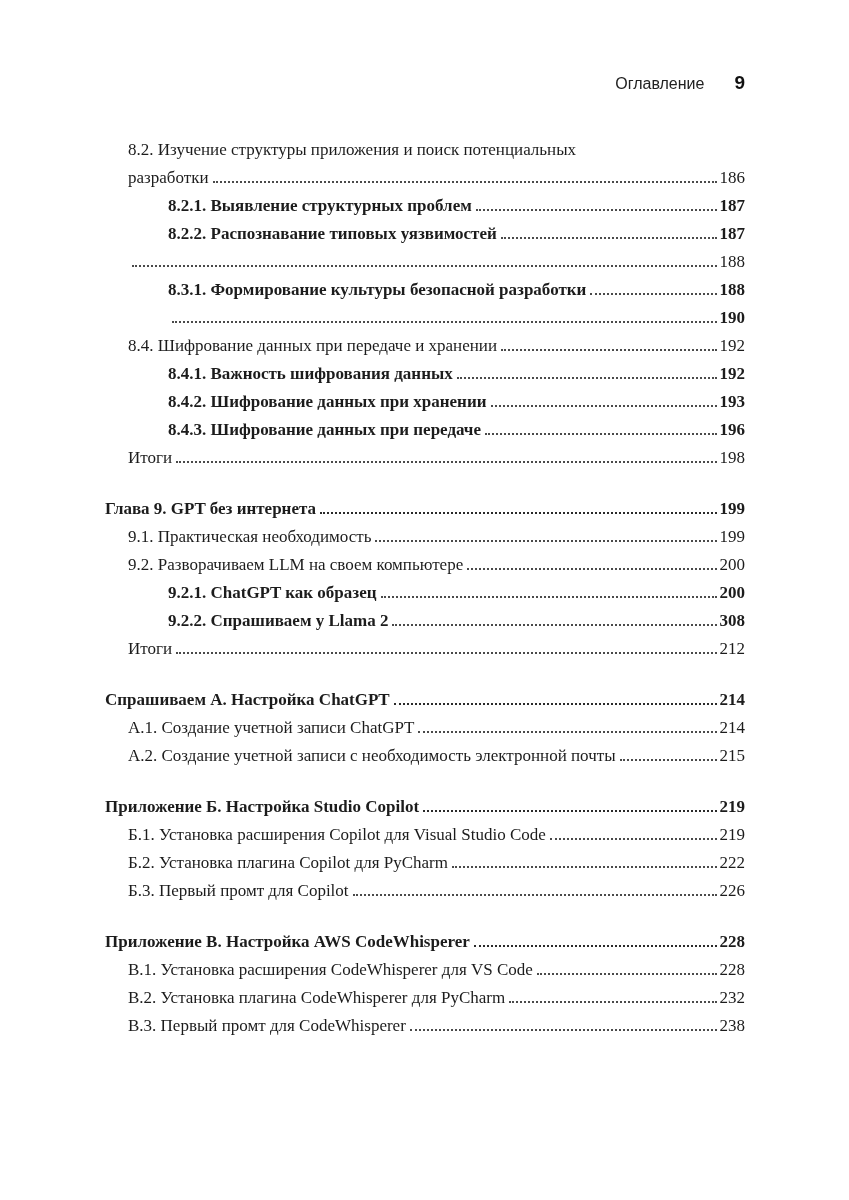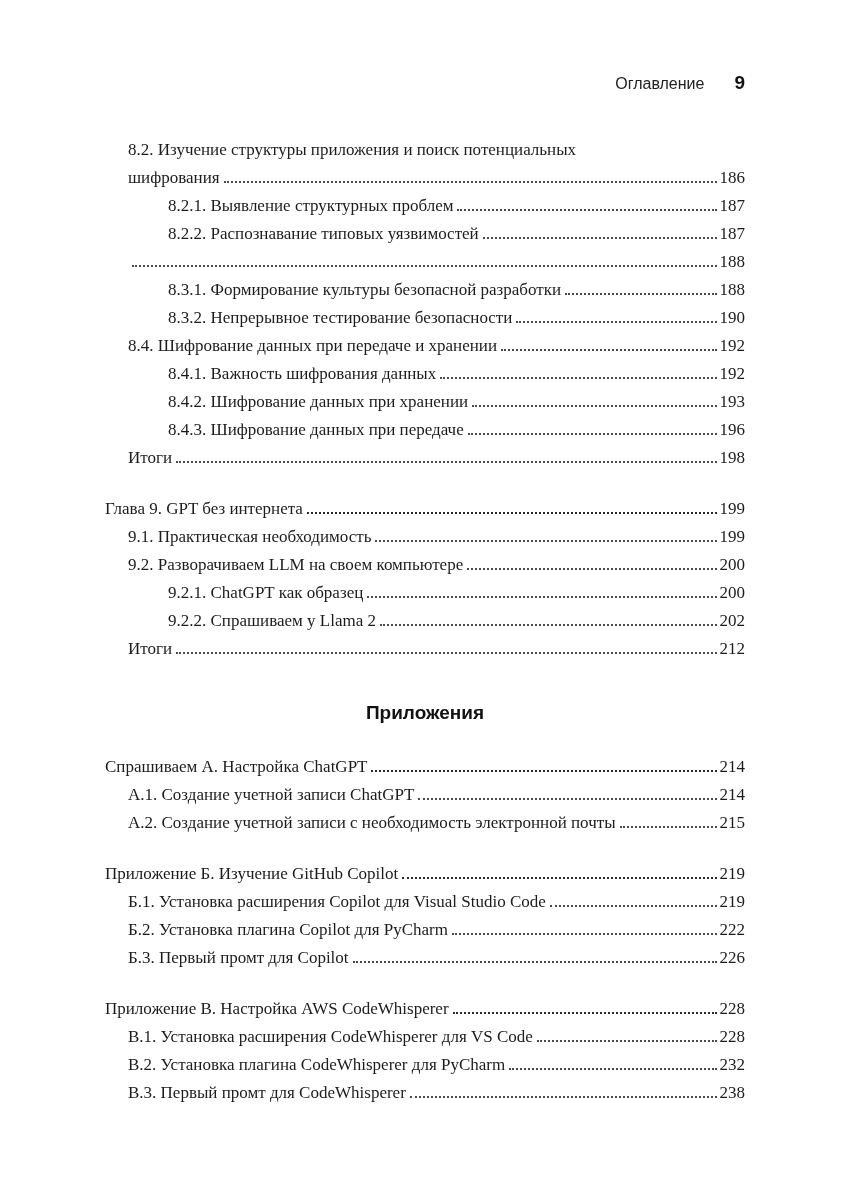--- a/index.html
+++ b/index.html
@@ -35,23 +35,23 @@
     font-weight: bold;
     font-size: 19px;
     color: #111111;
   }
   .toc {
     font-size: 17px;
     line-height: 28px;
   }
   .entry { padding-left: 0; }
   .entry.l1 { padding-left: 23px; }
-  .entry.l2 { padding-left: 63px; }
+  .entry.l2 { padding-left: 63px; font-weight: bold; }
   .entry.chapter {
-    font-weight: normal;
+    font-weight: bold;
     margin-top: 23px;
   }
   .line { white-space: nowrap; }
   .line.with-leader {
     display: flex;
     align-items: baseline;
   }
   .title { flex: 0 0 auto; }
   .leader {
     flex: 1 1 auto;
@@ -83,21 +83,21 @@
 
   <div class="running-head">
     <span>Оглавление</span>
     <span class="pnum">9</span>
   </div>
 
   <div class="toc">
       <div class="entry l1">
         <div class="line"><span class="title">8.2. Изучение структуры приложения и поиск потенциальных</span></div>
         <div class="line with-leader">
-          <span class="title">шифрования</span>
+          <span class="title">разработки</span>
           <span class="leader"></span>
           <span class="pagenum">186</span>
         </div>
       </div>
       <div class="entry l2">
         <div class="line with-leader">
           <span class="title">8.2.1. Выявление структурных проблем</span>
           <span class="leader"></span>
           <span class="pagenum">187</span>
         </div>
@@ -117,21 +117,20 @@
       </div>
       <div class="entry l2">
         <div class="line with-leader">
           <span class="title">8.3.1. Формирование культуры безопасной разработки</span>
           <span class="leader"></span>
           <span class="pagenum">188</span>
         </div>
       </div>
       <div class="entry l2">
         <div class="line with-leader">
-          <span class="title">8.3.2. Непрерывное тестирование безопасности</span>
           <span class="leader"></span>
           <span class="pagenum">190</span>
         </div>
       </div>
       <div class="entry l1">
         <div class="line with-leader">
           <span class="title">8.4. Шифрование данных при передаче и хранении</span>
           <span class="leader"></span>
           <span class="pagenum">192</span>
         </div>
@@ -189,31 +188,30 @@
         <div class="line with-leader">
           <span class="title">9.2.1. ChatGPT как образец</span>
           <span class="leader"></span>
           <span class="pagenum">200</span>
         </div>
       </div>
       <div class="entry l2">
         <div class="line with-leader">
           <span class="title">9.2.2. Спрашиваем у Llama 2</span>
           <span class="leader"></span>
-          <span class="pagenum">202</span>
+          <span class="pagenum">308</span>
         </div>
       </div>
       <div class="entry l1">
         <div class="line with-leader">
           <span class="title">Итоги</span>
           <span class="leader"></span>
           <span class="pagenum">212</span>
         </div>
       </div>
-      <div class="apps-heading">Приложения</div>
       <div class="entry chapter">
         <div class="line with-leader">
           <span class="title">Спрашиваем А. Настройка ChatGPT</span>
           <span class="leader"></span>
           <span class="pagenum">214</span>
         </div>
       </div>
       <div class="entry l1">
         <div class="line with-leader">
           <span class="title">А.1. Создание учетной записи ChatGPT</span>
@@ -223,21 +221,21 @@
       </div>
       <div class="entry l1">
         <div class="line with-leader">
           <span class="title">А.2. Создание учетной записи с необходимость электронной почты</span>
           <span class="leader"></span>
           <span class="pagenum">215</span>
         </div>
       </div>
       <div class="entry chapter">
         <div class="line with-leader">
-          <span class="title">Приложение Б. Изучение GitHub Copilot</span>
+          <span class="title">Приложение Б. Настройка Studio Copilot</span>
           <span class="leader"></span>
           <span class="pagenum">219</span>
         </div>
       </div>
       <div class="entry l1">
         <div class="line with-leader">
           <span class="title">Б.1. Установка расширения Copilot для Visual Studio Code</span>
           <span class="leader"></span>
           <span class="pagenum">219</span>
         </div>

